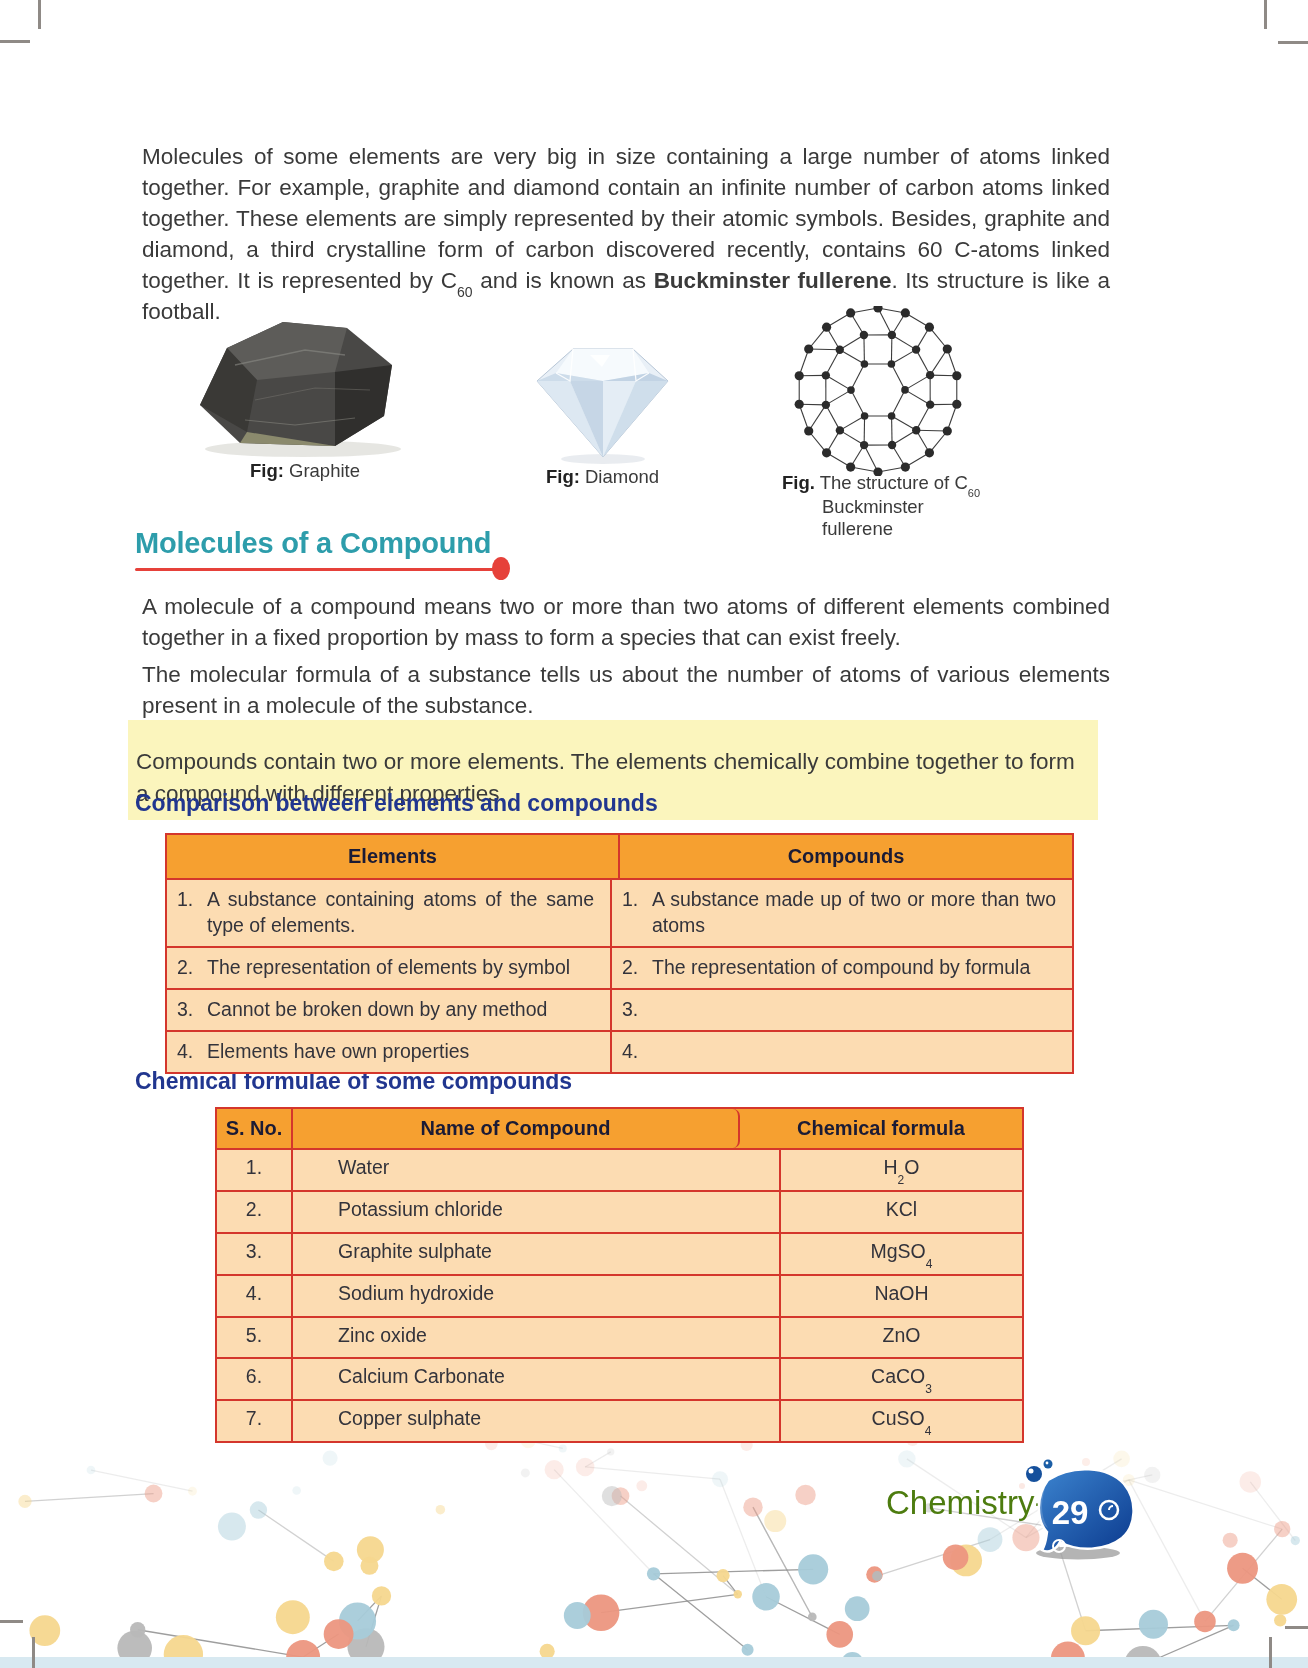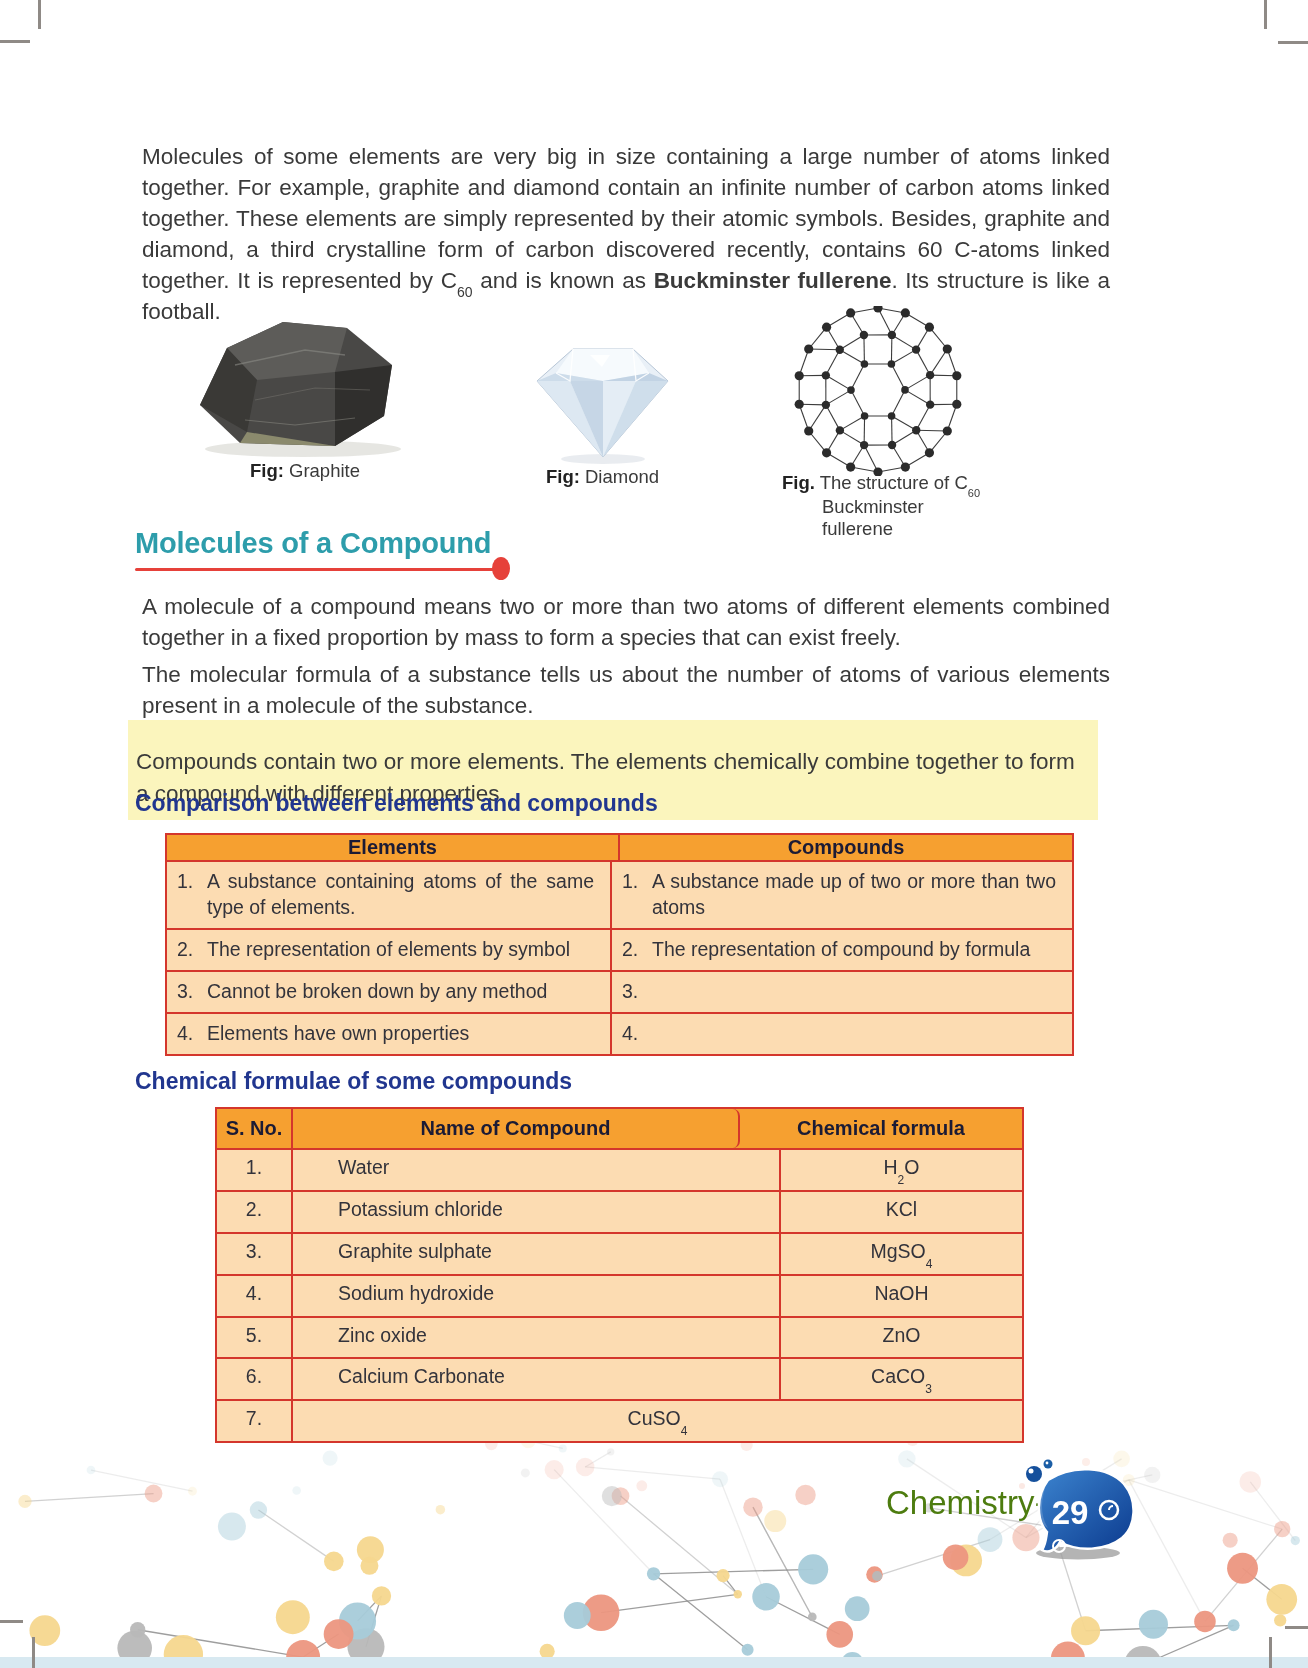--- a/index.html
+++ b/index.html
@@ -19,21 +19,21 @@
   .fig-caption sub{font-size:11px;position:relative;top:3px;}
   
   .teal-heading{position:absolute;left:135px;top:527px;font-size:29px;font-weight:bold;color:#2d9dab;letter-spacing:-0.2px;}
   .red-rule{position:absolute;left:135px;top:568px;width:360px;height:3px;background:#e6413a;border-radius:2px;}
   .red-dot{position:absolute;left:492px;top:557px;width:18px;height:23px;background:#e6413a;border-radius:50%;}
   .highlight{position:absolute;left:128px;top:720px;width:948px;background:#fbf5bd;padding:26px 14px 10px 8px;font-size:22.5px;line-height:32px;color:#3a3a3a;}
   .navy-heading{position:absolute;left:135px;font-size:23px;font-weight:bold;color:#21368f;}
   
   .t1{position:absolute;left:165px;top:833px;width:905px;border:2px solid #d4362c;background:#fcdcb2;z-index:2;}
   .t1-header{display:flex;background:#f6a030;border-bottom:2px solid #d4362c;}
-  .t1-header > div{font-size:20px;font-weight:bold;color:#1b1b35;text-align:center;padding:1px 4px;}
+  .t1-header > div{font-size:20px;font-weight:bold;color:#1b1b35;text-align:center;padding:10px 4px;}
   .t1-h-left{width:443px;border-right:2px solid #d4362c;}
   .t1-h-right{flex:1;}
   .t1-row{display:flex;border-bottom:2px solid #d4362c;}
   .t1-row:last-child{border-bottom:none;}
   .t1-cell{display:flex;padding:6px 10px 8px 10px;font-size:19.5px;line-height:26px;color:#33333b;}
   .t1-cell.left{width:423px;border-right:2px solid #d4362c;}
   .t1-cell.right{flex:1;}
   .cell-num{width:30px;flex:0 0 30px;}
   .cell-text{flex:1;text-align:justify;padding-right:6px;}
   
@@ -303,20 +303,21 @@
         <div class="c-name">Zinc oxide</div>
         <div class="c-formula"><span>ZnO</span><sub></sub><span></span></div>
       </div>
       <div class="t2-row">
         <div class="c-sno">6.</div>
         <div class="c-name">Calcium Carbonate</div>
         <div class="c-formula"><span>CaCO</span><sub>3</sub><span></span></div>
       </div>
       <div class="t2-row">
         <div class="c-sno">7.</div>
+        <div class="c-name">Copper sulphate</div>
         <div class="c-formula"><span>CuSO</span><sub>4</sub><span></span></div>
       </div>
     </div>
 </div>
 
 <svg id="net-svg" width="1308" height="245" viewBox="0 0 1308 245">
     <line x1="1142.9483271231875" y1="241.77661477401853" x2="1233.6031346758828" y2="202.30222350731492" stroke="#8e8e8e" stroke-width="1.3" opacity="0.855"></line>
     <line x1="839.7372379554436" y1="211.41201073676348" x2="766.0391535786912" y2="173.77855145931244" stroke="#8e8e8e" stroke-width="1.3" opacity="0.855"></line>
     <line x1="720.0649478612468" y1="56.15777389705181" x2="585.1712298346683" y2="43.956254459917545" stroke="#8e8e8e" stroke-width="1.3" opacity="0.162"></line>
     <line x1="720.0649478612468" y1="56.15777389705181" x2="766.0391535786912" y2="173.77855145931244" stroke="#8e8e8e" stroke-width="1.3" opacity="0.162"></line>

